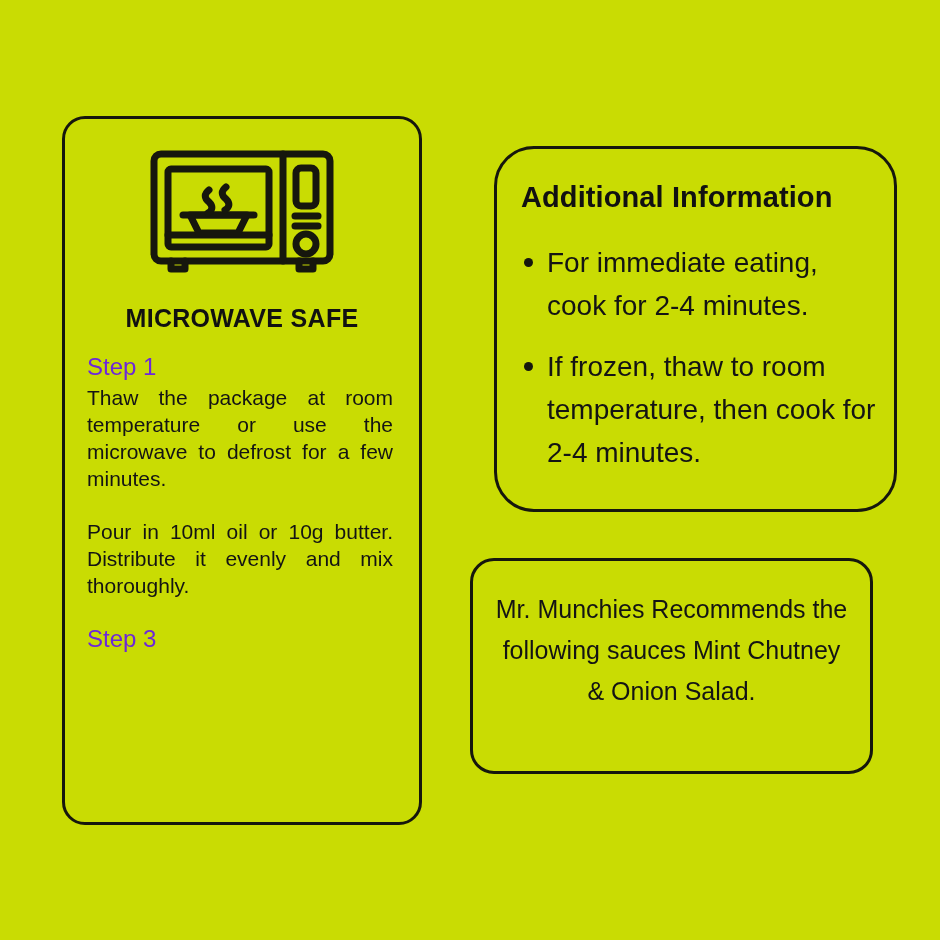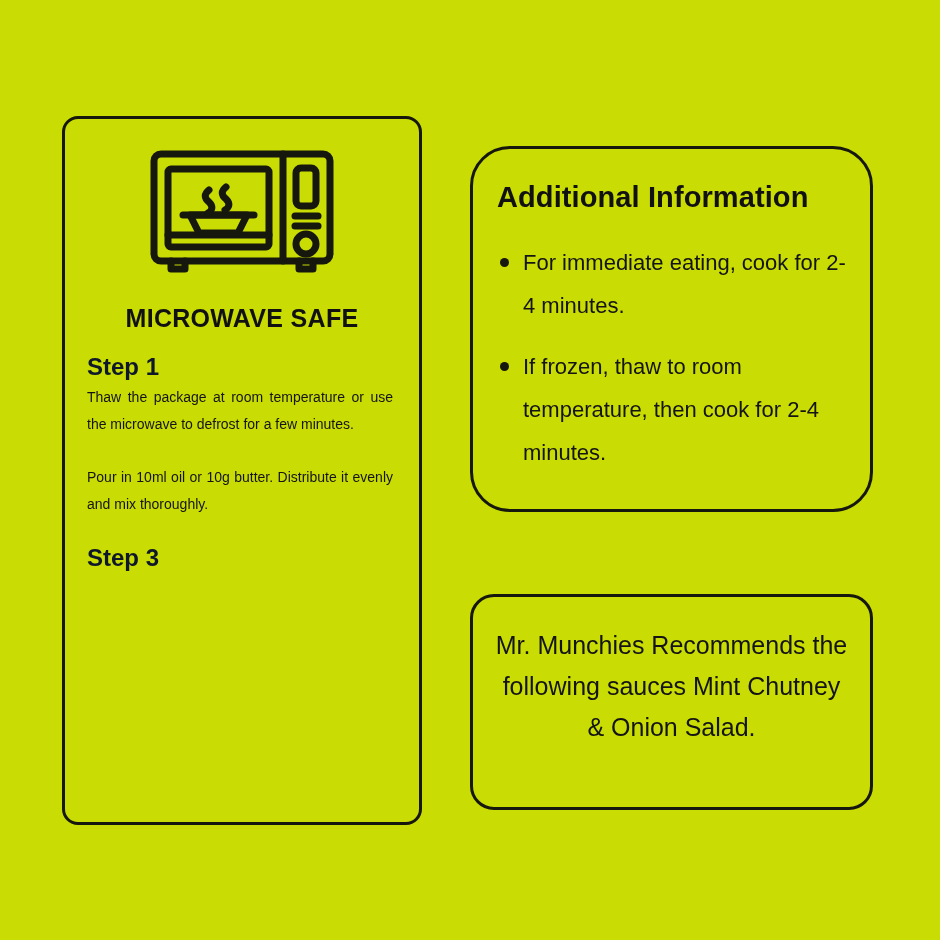--- a/index.html
+++ b/index.html
@@ -27,36 +27,35 @@
     position: absolute;
     border: 3px solid #16170d;
     box-sizing: border-box;
     background: transparent;
   }
   #steps-panel {
     left: 62px;
     top: 116px;
     width: 360px;
     height: 709px;
-    border-radius: 16px;
+    border-radius: 23px;
   }
   #additional-info-panel {
-    left: 470px;
+    left: 494px;
     top: 146px;
     width: 403px;
     height: 366px;
     border-radius: 40px;
   }
   #recommendation-panel {
     left: 470px;
     top: 558px;
     width: 403px;
     height: 216px;
     border-radius: 24px;
-    margin-top: 36px;
   }
 
   
   #microwave-icon-wrap {
     position: absolute;
     left: 0;
     top: 30px;
     width: 100%;
     display: flex;
     justify-content: center;
@@ -84,27 +83,27 @@
     right: 20px;
   }
   .step-block {
     margin-bottom: 26px;
   }
   .step-block:last-child {
     margin-bottom: 0;
   }
   .step-title {
     font-size: 24px;
-    font-weight: bold;
+    font-weight: normal;
     line-height: 1.16;
     margin-bottom: 3px;
-    color: #0f172a;
+    color: #6d28d9;
   }
   .step-body {
-    font-size: 14px;
+    font-size: 21px;
     line-height: 27px;
     text-align: justify;
     text-justify: inter-word;
     color: #141414;
     padding-right: 6px;
   }
 
   
   #additional-info-title {
     position: absolute;
@@ -120,21 +119,21 @@
     left: 24px;
     top: 92px;
     right: 18px;
     list-style: none;
     margin: 0;
     padding: 0;
   }
   #additional-info-bullets li {
     position: relative;
     padding-left: 26px;
-    font-size: 22px;
+    font-size: 28px;
     line-height: 43px;
     color: #141414;
     margin-bottom: 18px;
   }
   #additional-info-bullets li:last-child {
     margin-bottom: 0;
   }
   .bullet-dot {
     position: absolute;
     left: 3px;

